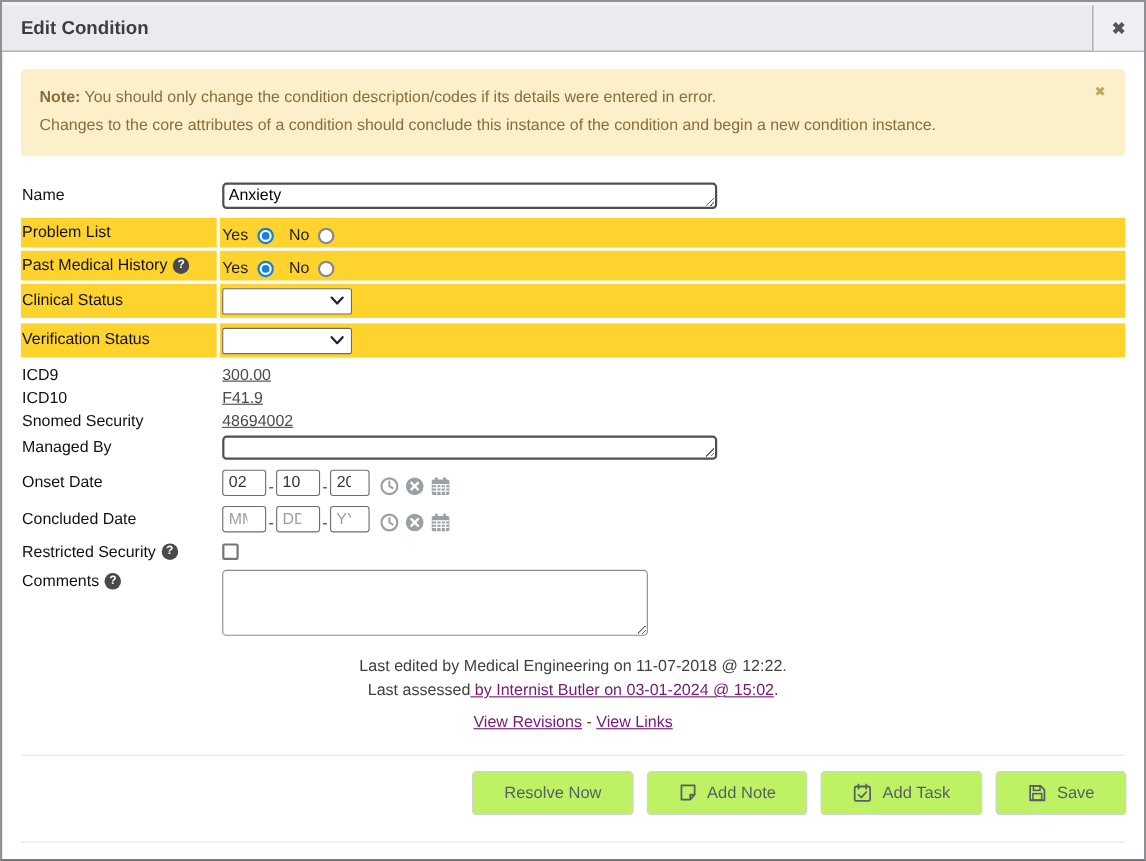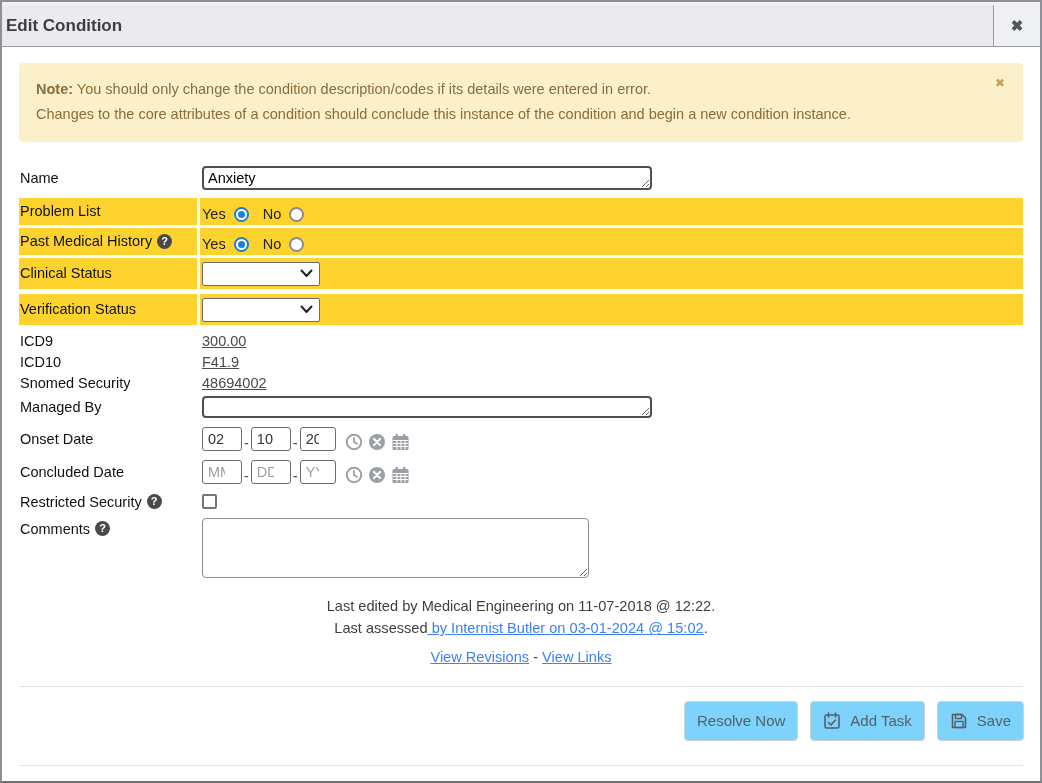--- a/index.html
+++ b/index.html
@@ -21,21 +21,21 @@
   
   .modal-header {
     height: 45px; flex: none;
     background: #eaeaef;
     border-top: 3px solid #f2f2f6;
     border-bottom: 1px solid #9b9ba3;
     display: flex; align-items: center;
   }
   .modal-title {
     font-size: 17px; font-weight: bold; color: #3b3e45;
-    padding-left: 4px; flex: 1;
+    padding-left: 17px; flex: 1;
   }
   .header-close {
     width: 47px; height: 100%; flex: none;
     border: none; border-left: 1px solid #9b9ba3;
     background: #eef0f4; cursor: pointer;
     font-size: 15px; color: #55555e; font-weight: bold;
     display: flex; align-items: center; justify-content: center;
   }
   
   .modal-body { padding: 16px 17px 0 17px; flex: none; }
@@ -129,33 +129,33 @@
   .date-icons svg { display: block; cursor: pointer; }
   .checkbox {
     width: 15px; height: 15px; border: 2px solid #767676; border-radius: 2px;
     background: #fff; display: inline-block; cursor: pointer; flex: none;
   }
   
   .meta {
     text-align: center; color: #3f3f3f;
     margin-top: 15px; line-height: 1.55; font-size: 14.6px;
   }
-  .meta a { color: #3b82f6; text-decoration: underline; cursor: pointer; }
+  .meta a { color: #701a75; text-decoration: underline; cursor: pointer; }
   .meta .links-line { margin-top: 6px; }
   
   .divider { border-top: 1px solid #e3e3e3; margin: 0 17px; }
   .divider.top { margin-top: 17px; }
   .actions {
     display: flex; justify-content: flex-end; gap: 12px;
     padding: 14px 16px 24px 16px;
   }
   .btn {
     display: inline-flex; align-items: center; gap: 9px;
-    height: 40px; padding: 0 12px;
-    background: #7dd3fc; border: 1px solid #ccd2d8; border-radius: 4px;
+    height: 40px; padding: 0 28px;
+    background: #bef264; border: 1px solid #ccd2d8; border-radius: 4px;
     font: inherit; font-size: 15px; color: #575f66; cursor: pointer;
     white-space: nowrap;
   }
   .btn svg { display: block; }
   .bottom-space { flex: 1; }
 </style>
 </head>
 <body>
 
 <div class="modal">
@@ -343,20 +343,27 @@
       </div>
     </div>
 
   </div>
 
   <div class="divider top"></div>
 
   <div class="actions">
     <button class="btn">
       <span>Resolve Now</span>
+    </button>
+    <button class="btn">
+      <svg width="17" height="17" viewBox="0 0 17 17">
+          <path d="M2.5 2 H14.5 V10.5 L10.5 15 H2.5 Z" fill="none" stroke="#575f66" stroke-width="1.6" stroke-linejoin="round"></path>
+          <path d="M10.5 15 V10.5 H14.5" fill="none" stroke="#575f66" stroke-width="1.6" stroke-linejoin="round"></path>
+        </svg>
+      <span>Add Note</span>
     </button>
     <button class="btn">
       <svg width="18" height="18" viewBox="0 0 18 18">
           <rect x="2" y="3" width="14" height="13" rx="1.5" fill="none" stroke="#575f66" stroke-width="1.6"></rect>
           <path d="M5.5 1 V5 M12.5 1 V5" stroke="#575f66" stroke-width="1.6" stroke-linecap="round"></path>
           <path d="M5.5 10.5 L8 13 L12.5 8" fill="none" stroke="#575f66" stroke-width="1.6" stroke-linecap="round" stroke-linejoin="round"></path>
         </svg>
       <span>Add Task</span>
     </button>
     <button class="btn">

